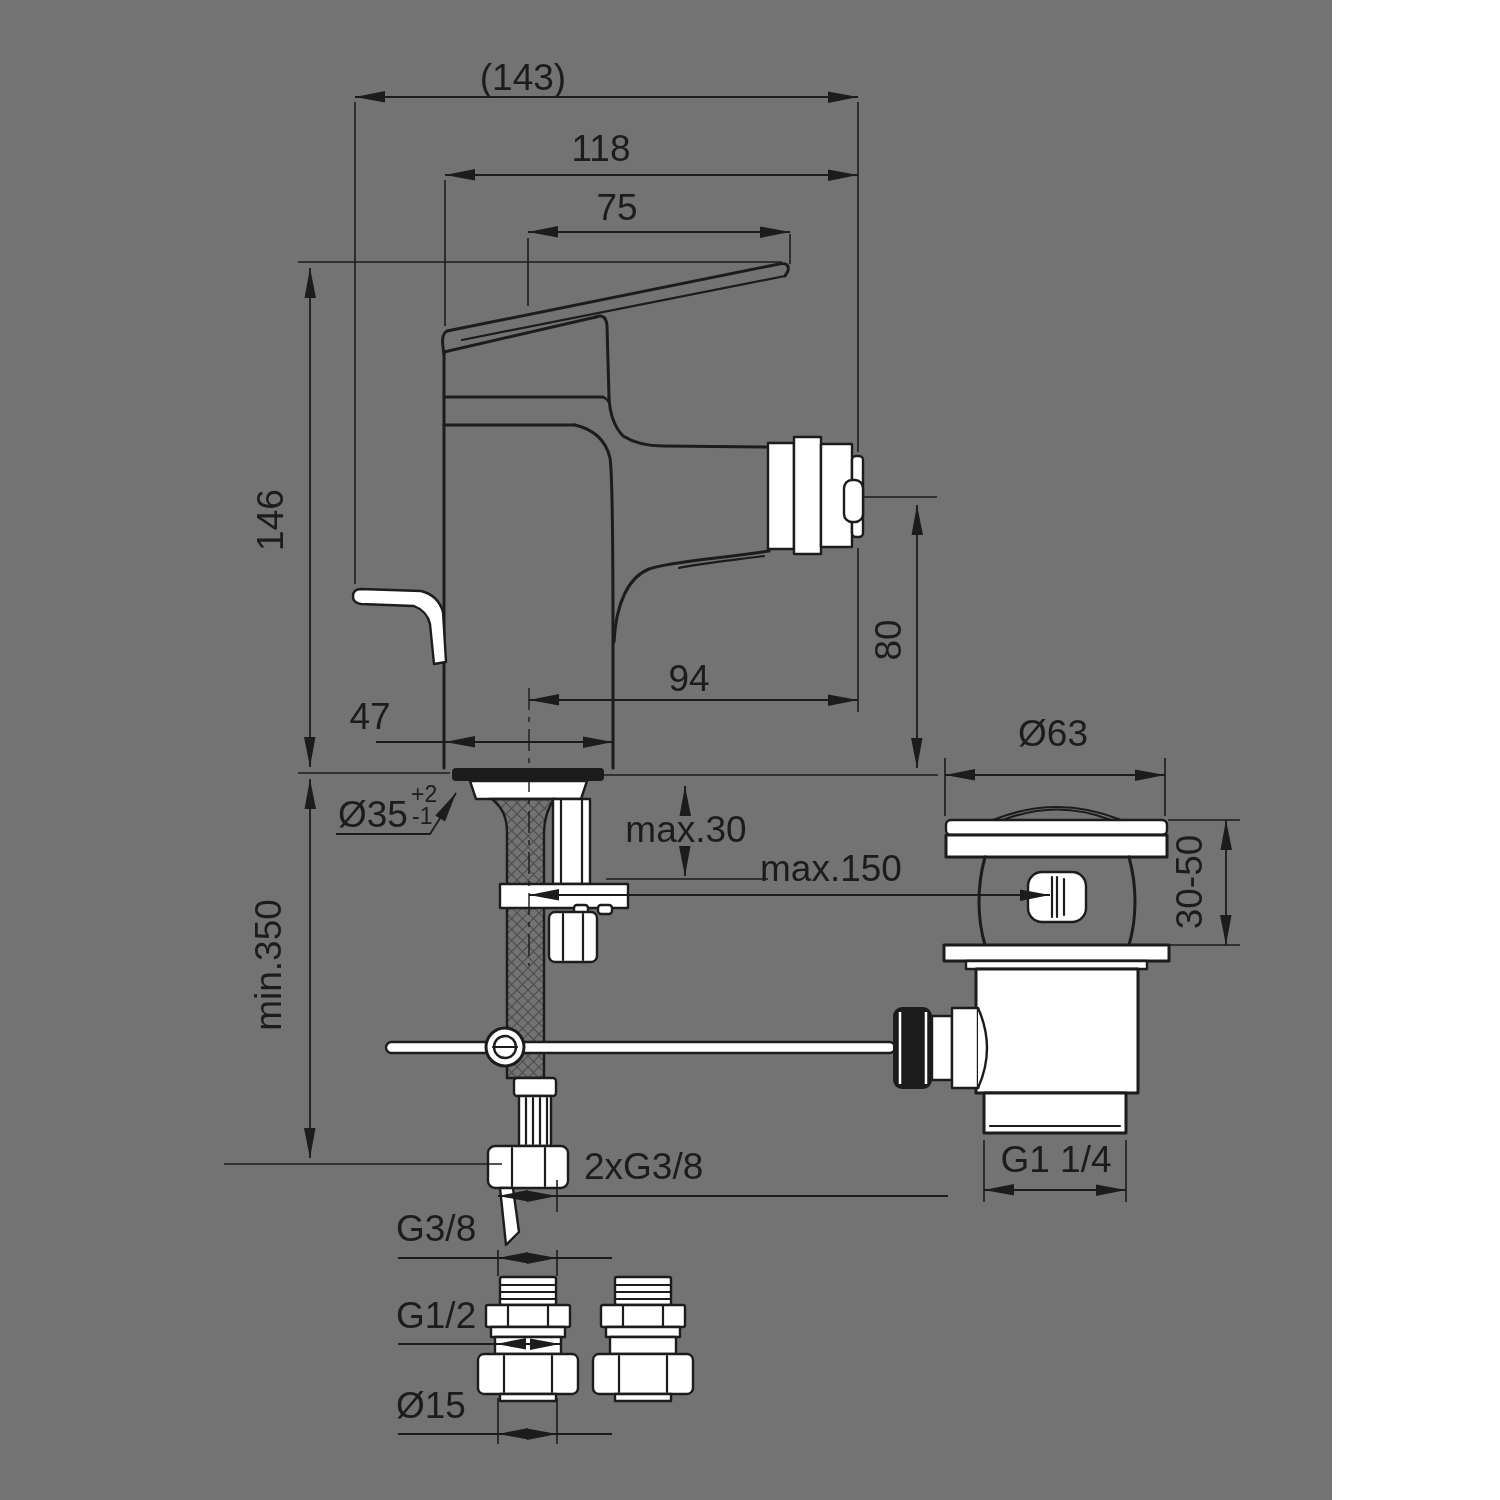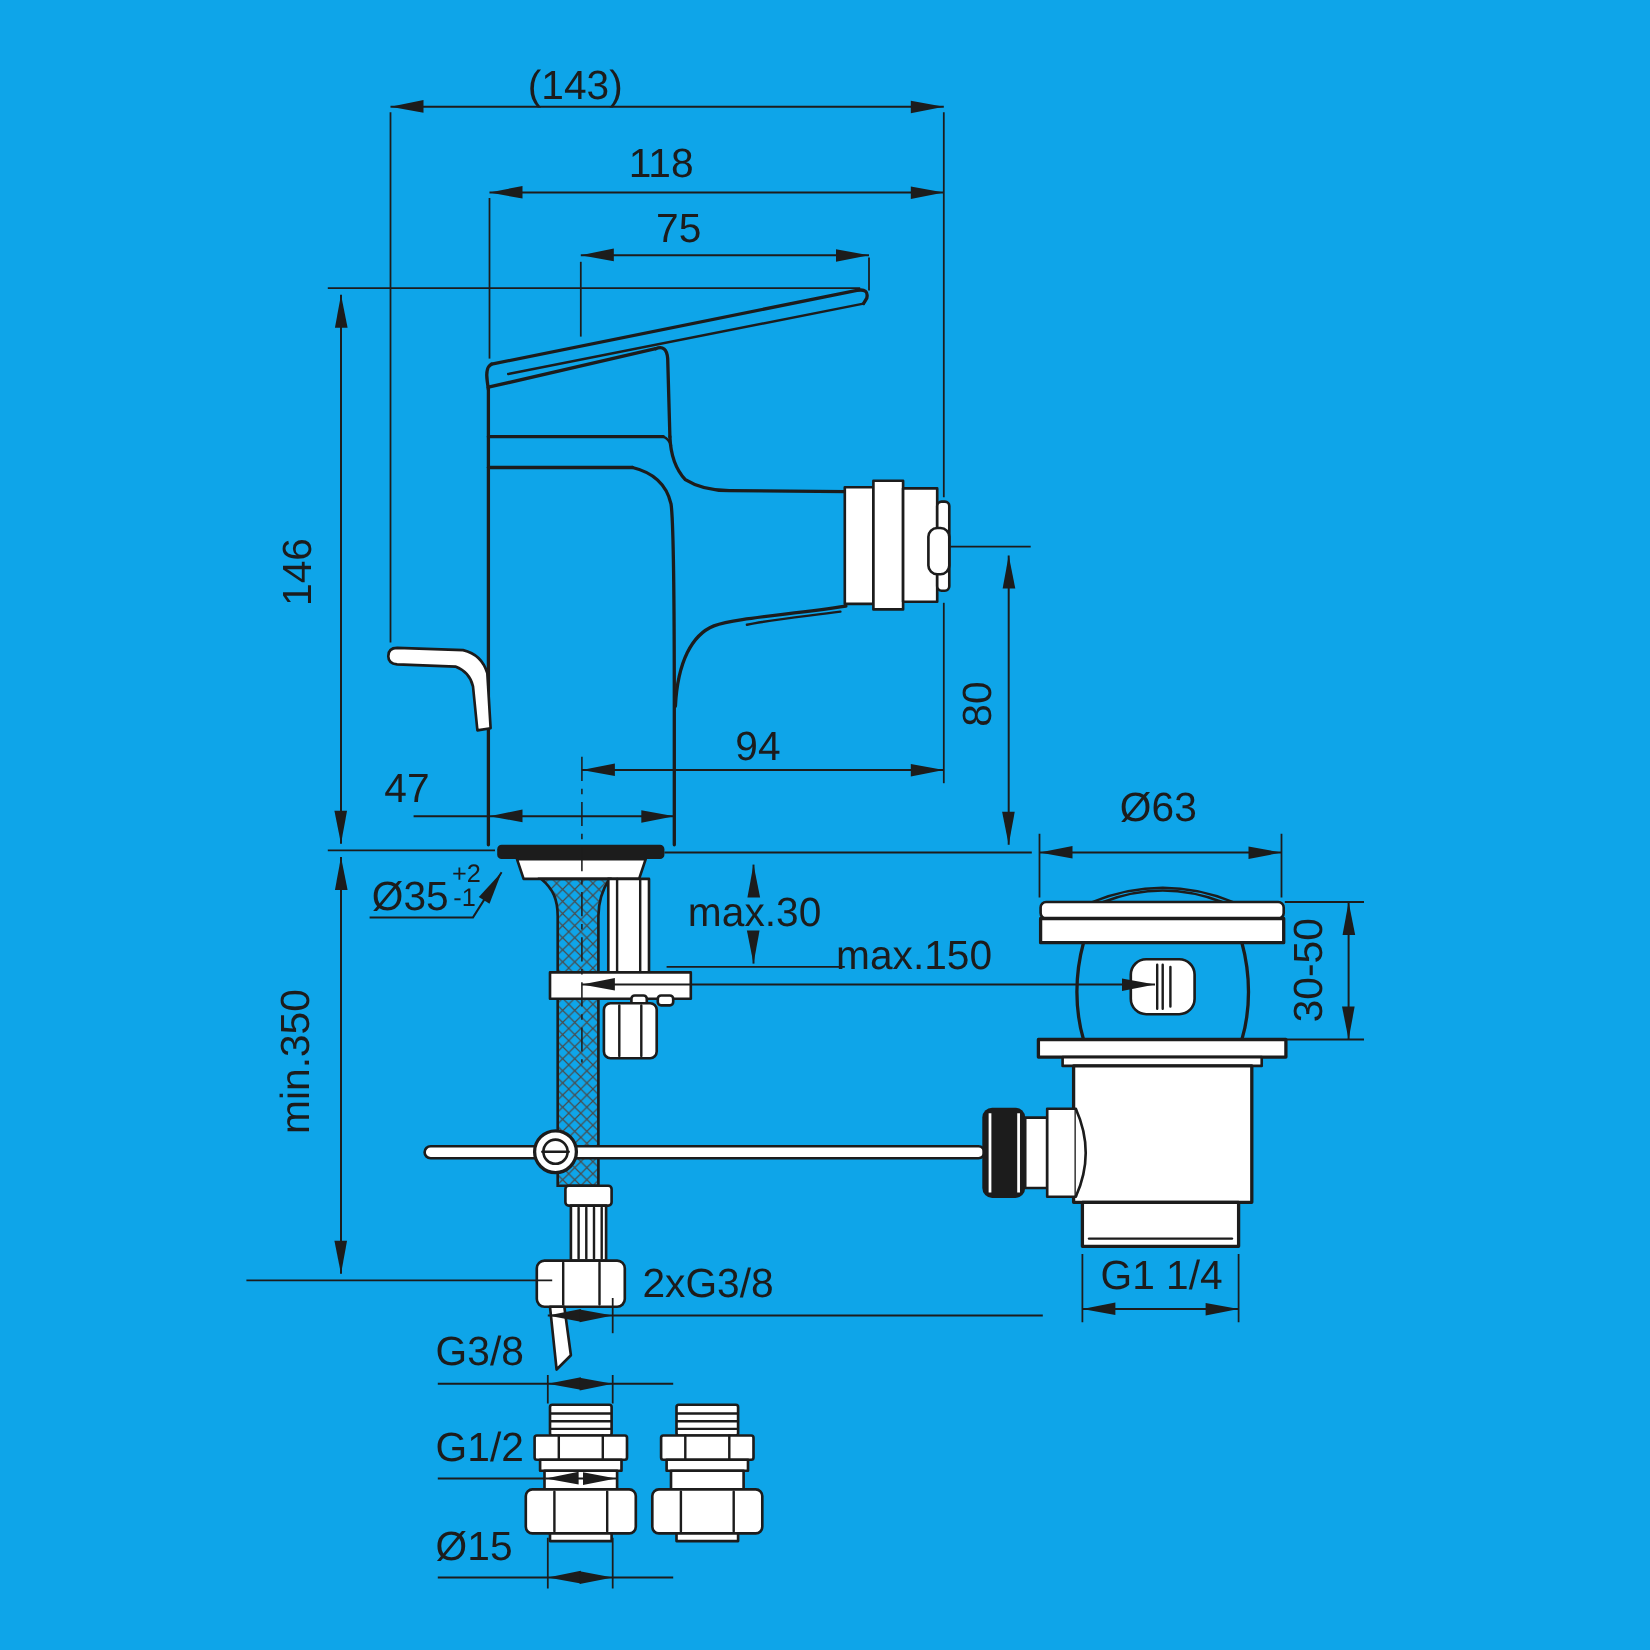--- a/index.html
+++ b/index.html
@@ -1,16 +1,16 @@
 <!DOCTYPE html>
 <html><head>
 <meta charset="utf-8">
 <style>
   html,body{margin:0;padding:0;background:#ffffff;}
-  .stage{position:relative;width:1500px;height:1500px;background:#0ea5e9;overflow:hidden;}
+  .stage{position:relative;width:1332px;height:1500px;background:#737373;overflow:hidden;}
   svg{position:absolute;left:0;top:0;}
   .ol  {fill:none;stroke:#1c1c1c;stroke-width:3;stroke-linecap:round;stroke-linejoin:round;}
   .ol2 {fill:none;stroke:#1c1c1c;stroke-width:2.2;stroke-linecap:round;stroke-linejoin:round;}
   .olf {fill:#ffffff;stroke:#1c1c1c;stroke-width:3;stroke-linejoin:round;}
   .olf2{fill:#ffffff;stroke:#1c1c1c;stroke-width:2.4;stroke-linejoin:round;}
   .dim {fill:none;stroke:#1c1c1c;stroke-width:1.8;}
   .ext {fill:none;stroke:#1c1c1c;stroke-width:1.6;}
   .cl  {fill:none;stroke:#1c1c1c;stroke-width:1.4;stroke-dasharray:22 7 5 7;}
   .blk {fill:#1c1c1c;stroke:none;}
   .t   {font-family:"Liberation Sans","DejaVu Sans",sans-serif;font-size:37px;fill:#1c1c1c;}

